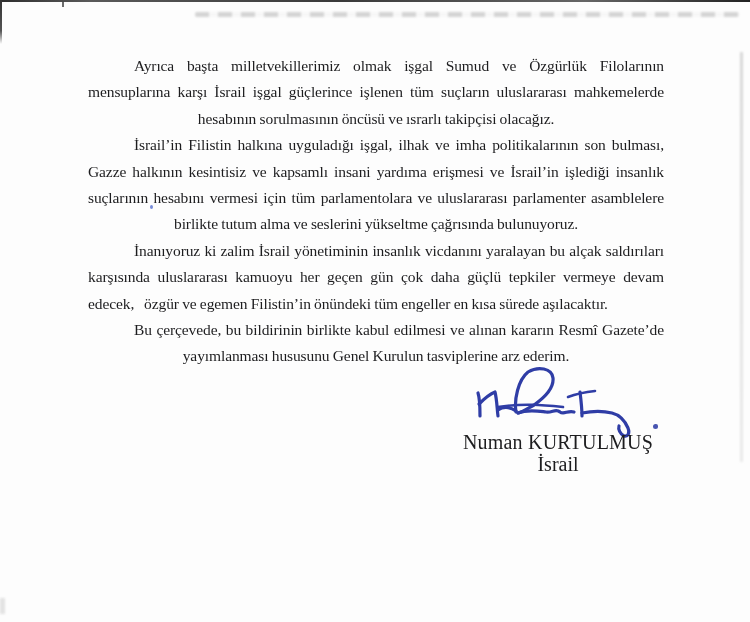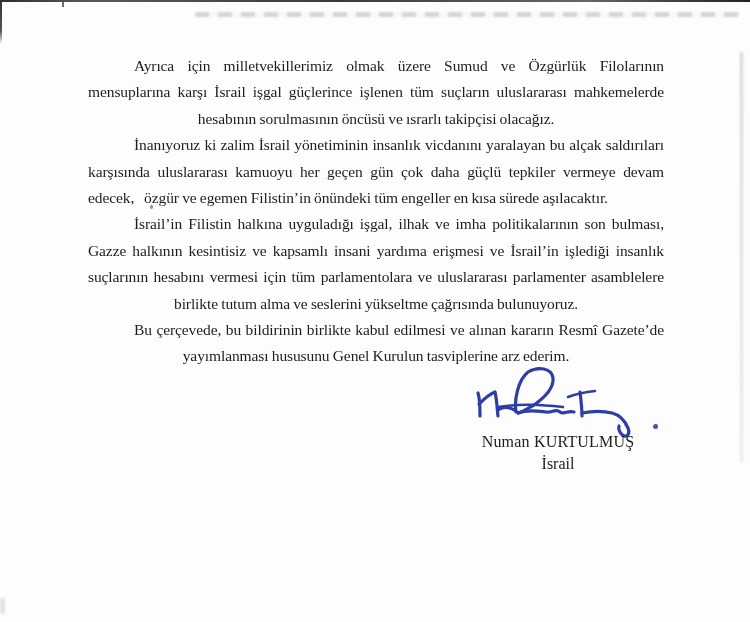--- a/index.html
+++ b/index.html
@@ -62,53 +62,53 @@
     position:absolute;left:468px;top:366px;width:180px;height:76px;
     color:var(--ink);
   }
   .pen-dot{
     position:absolute;left:653px;top:424px;width:5px;height:5px;border-radius:50% 40% 50% 50%;
     background:var(--ink);opacity:.88;
   }
   .sig-names{
     position:absolute;left:420px;top:431px;width:276px;
     text-align:center;color:var(--text);
-    font-size:16px;line-height:22px;
+    font-size:20px;line-height:22px;
   }
   .sig-names .nm{letter-spacing:.2px;}
 </style>
 </head>
 <body>
 
 <div class="page">
 
   <div class="art-top-line"></div>
   <div class="art-left-tick"></div>
   <div class="art-small-tick"></div>
   <div class="art-smudge"></div>
   <div class="art-right-line"></div>
   <div class="art-bottom-nub"></div>
   <div class="art-ink-speck"></div>
 
   <div class="doc-body">
     <p>
-      <span class="ln jl fi" style="display:block">Ayrıca için milletvekillerimiz olmak üzere Sumud ve Özgürlük Filolarının</span>
+      <span class="ln jl fi" style="display:block">Ayrıca başta milletvekillerimiz olmak işgal Sumud ve Özgürlük Filolarının</span>
       <span class="ln jl" style="display:block">mensuplarına karşı İsrail işgal güçlerince işlenen tüm suçların uluslararası mahkemelerde</span>
       <span class="ln ll" style="display:block">hesabının sorulmasının öncüsü ve ısrarlı takipçisi olacağız.</span>
-    </p>
-    <p>
-      <span class="ln jl fi" style="display:block">İnanıyoruz ki zalim İsrail yönetiminin insanlık vicdanını yaralayan bu alçak saldırıları</span>
-      <span class="ln jl" style="display:block">karşısında uluslararası kamuoyu her geçen gün çok daha güçlü tepkiler vermeye devam edecek,</span>
-      <span class="ln ll" style="display:block">özgür ve egemen Filistin’in önündeki tüm engeller en kısa sürede aşılacaktır.</span>
     </p>
     <p>
       <span class="ln jl fi" style="display:block">İsrail’in Filistin halkına uyguladığı işgal, ilhak ve imha politikalarının son bulması,</span>
       <span class="ln jl" style="display:block">Gazze halkının kesintisiz ve kapsamlı insani yardıma erişmesi ve İsrail’in işlediği insanlık</span>
       <span class="ln jl" style="display:block">suçlarının hesabını vermesi için tüm parlamentolara ve uluslararası parlamenter asamblelere</span>
       <span class="ln ll" style="display:block">birlikte tutum alma ve seslerini yükseltme çağrısında bulunuyoruz.</span>
+    </p>
+    <p>
+      <span class="ln jl fi" style="display:block">İnanıyoruz ki zalim İsrail yönetiminin insanlık vicdanını yaralayan bu alçak saldırıları</span>
+      <span class="ln jl" style="display:block">karşısında uluslararası kamuoyu her geçen gün çok daha güçlü tepkiler vermeye devam edecek,</span>
+      <span class="ln ll" style="display:block">özgür ve egemen Filistin’in önündeki tüm engeller en kısa sürede aşılacaktır.</span>
     </p>
     <p>
       <span class="ln jl fi" style="display:block">Bu çerçevede, bu bildirinin birlikte kabul edilmesi ve alınan kararın Resmî Gazete’de</span>
       <span class="ln ll" style="display:block">yayımlanması hususunu Genel Kurulun tasviplerine arz ederim.</span>
     </p>
   </div>
 
   <svg class="sig-svg" viewBox="0 0 180 76" fill="none" stroke="currentColor" stroke-width="3.2" stroke-linecap="round" stroke-linejoin="round">
     <path d="M10,27 C12,33 12,42 12,50"></path>
     <path d="M11,38 C17,32 22,28 27,26 C29,34 29,43 30,50"></path>

